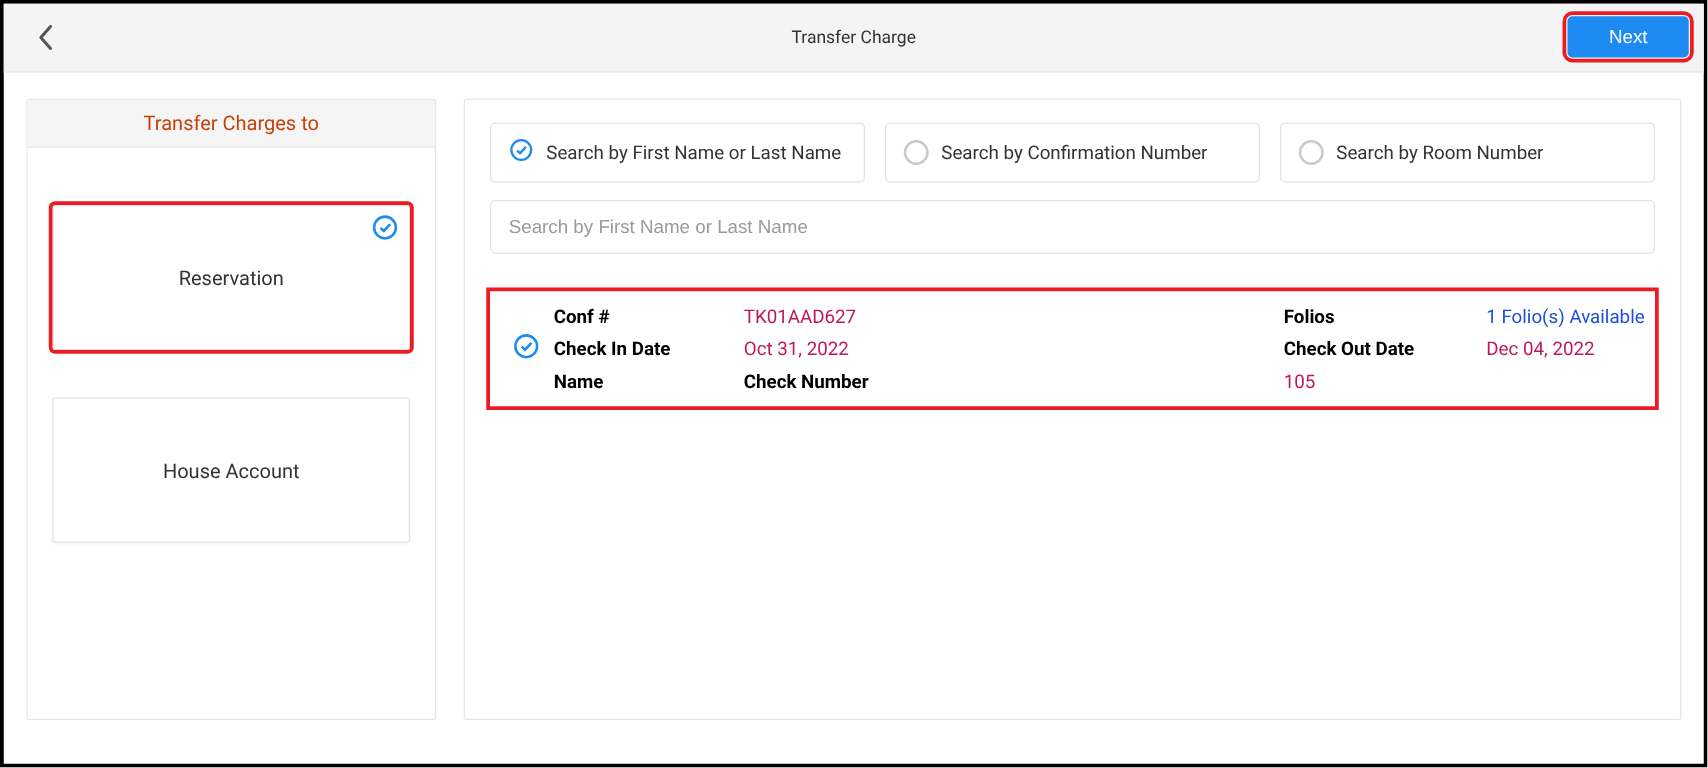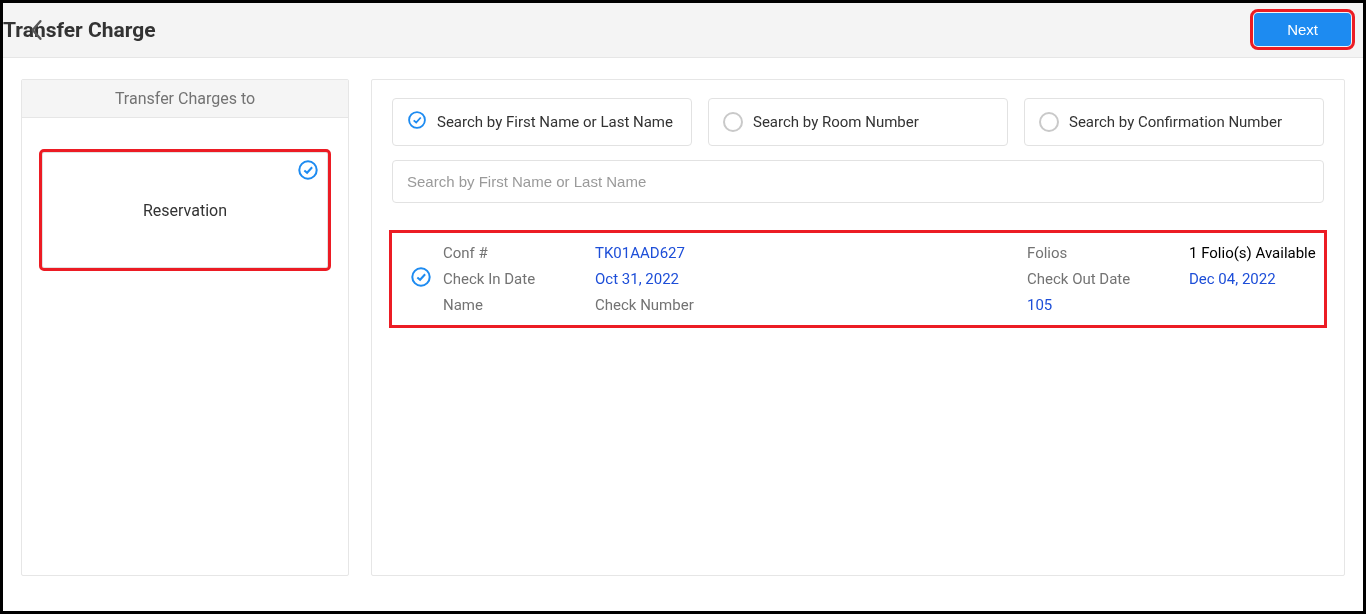--- a/index.html
+++ b/index.html
@@ -10,53 +10,53 @@
   .header {
     height:55px; background:#f4f4f4; border-bottom:1px solid #e6e6e6;
     display:flex; align-items:center; position:relative;
   }
   .back-btn {
     position:absolute; left:18px; top:12px; width:30px; height:30px;
     display:flex; align-items:center; justify-content:center; cursor:pointer;
   }
   .back-btn svg { width:14px; height:22px; }
   .header-title {
-    flex:1; font-size:21px; font-weight:700; color:#333;
+    flex:1; text-align:center; font-size:14px; font-weight:400; color:#333;
   }
   .next-btn {
     position:absolute; right:12px; top:10px;
     background:#1d8bf1; color:#fff; border:none; border-radius:4px;
     padding:8px 33px; font-size:15px; cursor:pointer;
     outline:3px solid #ec1c24; outline-offset:1px;
   }
 
   .body {
     position:absolute; top:58px; bottom:0; left:0; right:0; padding:18px 18px 18px 18px;
     display:flex; gap:22px;
   }
 
   .panel {
     border:1px solid #e6e6e6; border-radius:2px; background:#fff;
   }
   .panel-title {
     background:#f5f5f5; border-bottom:1px solid #e6e6e6;
-    text-align:center; font-size:16px; color:#737373; padding:9px 0;
+    text-align:center; font-size:16px; color:#c2410c; padding:9px 0;
   }
 
   .left { width:328px; height:497px; }
   .left .panel-body { padding:34px 20px 20px 20px; display:flex; flex-direction:column; gap:38px; }
 
   .big-tile {
     height:116px; border:1px solid #e2e2e2; border-radius:2px;
     display:flex; align-items:center; justify-content:center; position:relative;
     font-size:16px; color:#333; cursor:pointer;
     box-shadow: 0 1px 2px rgba(0,0,0,0.05);
   }
   .big-tile.selected {
-    outline:3px solid #ec1c24; outline-offset:0;
+    outline:3px solid #ec1c24; outline-offset:0;margin-top:12px;
   }
   .big-tile .sel-icon {
     position:absolute; top:6px; right:8px;
   }
   .sel-icon svg { width:22px; height:22px; }
 
   .right { flex:1; height:497px; position:relative; }
   .right .panel-body { padding:18px 20px; }
 
   .search-tabs { display:flex; gap:16px; margin-bottom:14px; }
@@ -78,23 +78,23 @@
   .result-card {
     margin-top:30px; border:1px solid transparent; padding:10px 6px 10px 6px;
     outline:3px solid #ec1c24; outline-offset:0;
     position:relative;
   }
   .result-row { display:flex; align-items:flex-start; }
   .result-check { width:44px; display:flex; align-items:center; justify-content:center; padding-top:22px;}
   .result-check svg { width:22px; height:22px; }
   .result-body { flex:1; }
   .kv-grid { display:grid; grid-template-columns: 140px 420px 150px auto; row-gap:8px; column-gap:12px; font-size:15px;}
-  .klabel { color:#737373; }
-  .kval { color:#1d4ed8; }
-  .link { color:#000000; }
+  .klabel { color:#000000;font-weight:bold; }
+  .kval { color:#be185d; }
+  .link { color:#1d4ed8; }
 
   .check-icon { stroke:#1d8bf1; fill:none; stroke-width:2.2; }
 </style>
 </head>
 <body>
 
 <div class="frame">
 
   <div class="header">
     <div class="back-btn">
@@ -115,45 +115,48 @@
         <div class="big-tile selected">
           <span class="sel-icon">
             <svg viewBox="0 0 24 24" class="check-icon">
                 <circle cx="12" cy="12" r="9.5"></circle>
                 <path d="M8 12.5 L11 15 L16.5 9"></path>
               </svg>
           </span>
           <span>Reservation</span>
         </div>
 
+        <div class="big-tile">
+          <span>House Account</span>
+        </div>
 
 
       </div>
     </div>
 
     <div class="panel right">
       <div class="panel-body">
 
         <div class="search-tabs">
           <div class="search-tab">
             <span>
               <svg viewBox="0 0 24 24" class="check-icon" width="20" height="20">
                   <circle cx="12" cy="12" r="9.5"></circle>
                   <path d="M8 12.5 L11 15 L16.5 9"></path>
                 </svg>
             </span>
             <span>Search by First Name or Last Name</span>
           </div>
           <div class="search-tab">
             <span class="radio-empty"></span>
-            <span>Search by Room Number</span>
+            <span>Search by Confirmation Number</span>
           </div>
           <div class="search-tab">
             <span class="radio-empty"></span>
-            <span>Search by Confirmation Number</span>
+            <span>Search by Room Number</span>
           </div>
         </div>
 
         <input type="text" class="search-input" placeholder="Search by First Name or Last Name" style="">
 
         <div class="result-card">
           <div class="result-row">
             <div class="result-check">
               <svg viewBox="0 0 24 24" class="check-icon">
                   <circle cx="12" cy="12" r="9.5"></circle>

